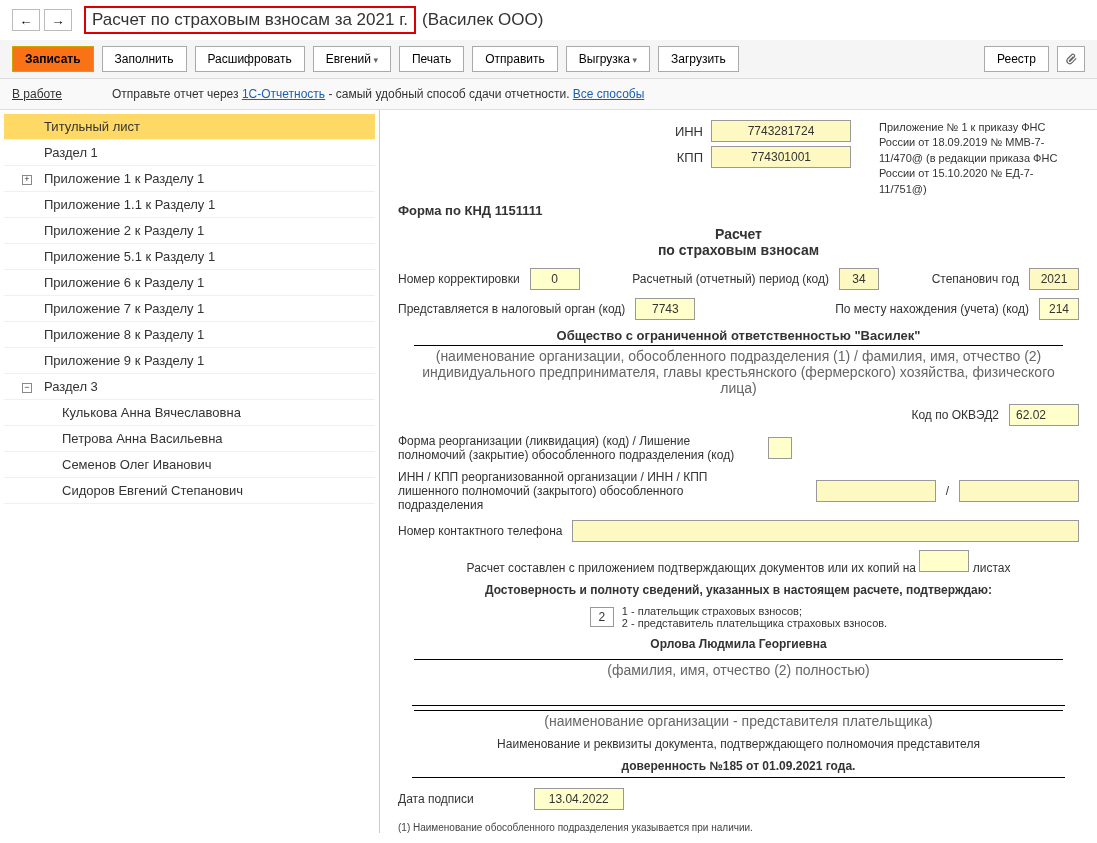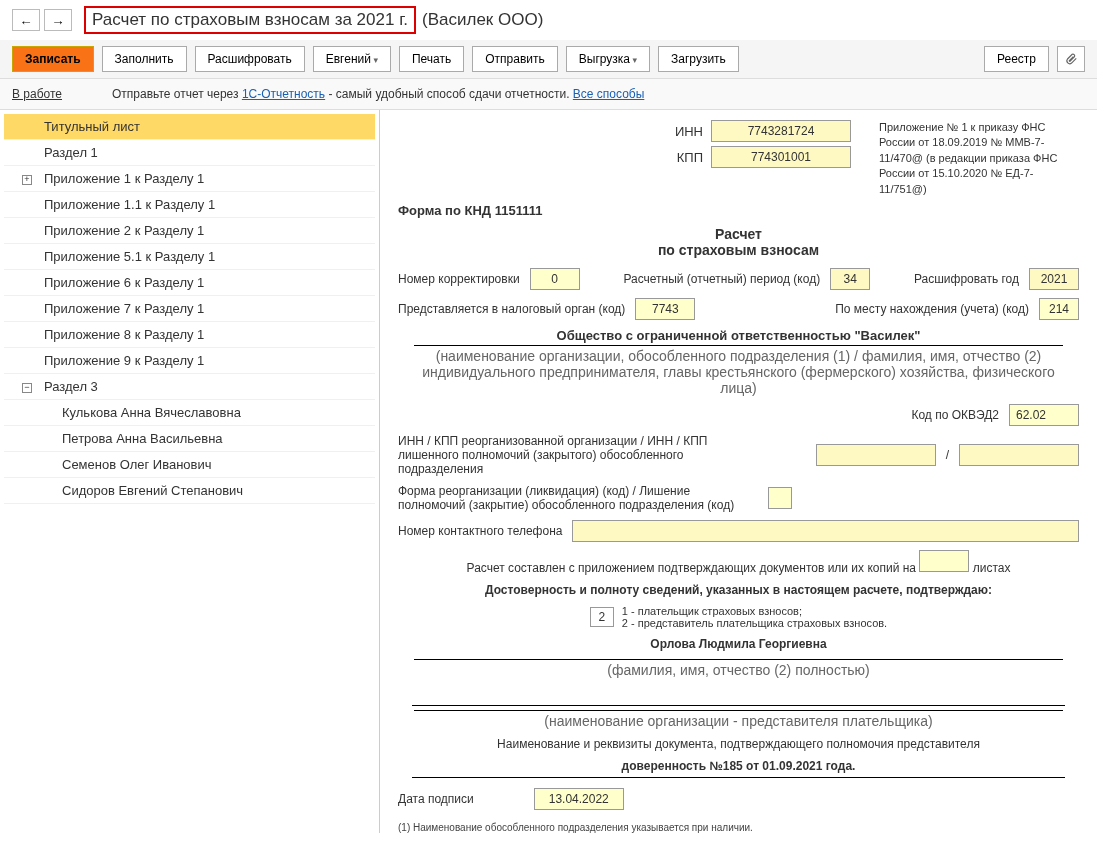--- a/index.html
+++ b/index.html
@@ -140,52 +140,52 @@
       <div>по страховым взносам</div>
     </div>
 
     <div class="form-row">
       <span>Номер корректировки</span>
       <span class="field-box field-yellow" style="min-width:50px">0</span>
       <span class="spacer"></span>
       <span>Расчетный (отчетный) период (код)</span>
       <span class="field-box" style="min-width:40px">34</span>
       <span class="spacer"></span>
-      <span>Расшифровать год</span>
+      <span>Степанович год</span>
       <span class="field-box" style="min-width:50px">2021</span>
     </div>
 
     <div class="form-row">
       <span>Представляется в налоговый орган (код)</span>
       <span class="field-box field-yellow" style="min-width:60px">7743</span>
       <span class="spacer"></span>
       <span>По месту нахождения (учета) (код)</span>
       <span class="field-box field-yellow" style="min-width:40px">214</span>
     </div>
 
     <div class="org-name bold">Общество с ограниченной ответственностью "Василек"</div>
     <div class="org-hint">(наименование организации, обособленного подразделения (1) / фамилия, имя, отчество (2) индивидуального предпринимателя, главы крестьянского (фермерского) хозяйства, физического лица)</div>
 
     <div class="form-row">
       <span class="spacer"></span>
       <span>Код по ОКВЭД2</span>
       <span class="field-box field-yellow" style="min-width:70px;justify-content:flex-start">62.02</span>
+    </div>
+
+    <div class="form-row">
+      <span style="max-width:360px">Форма реорганизации (ликвидация) (код) / Лишение полномочий (закрытие) обособленного подразделения (код)</span>
+      <span class="field-box field-yellow" style="min-width:24px"></span>
     </div>
 
     <div class="form-row">
       <span style="max-width:360px">ИНН / КПП реорганизованной организации / ИНН / КПП лишенного полномочий (закрытого) обособленного подразделения</span>
       <span class="spacer"></span>
       <span class="field-box" style="min-width:120px"></span>
       <span>/</span>
       <span class="field-box" style="min-width:120px"></span>
-    </div>
-
-    <div class="form-row">
-      <span style="max-width:360px">Форма реорганизации (ликвидация) (код) / Лишение полномочий (закрытие) обособленного подразделения (код)</span>
-      <span class="field-box field-yellow" style="min-width:24px"></span>
     </div>
 
     <div class="form-row">
       <span>Номер контактного телефона</span>
       <span class="field-box" style="flex:1"></span>
     </div>
 
     <div class="center-text">
       <span>Расчет составлен с приложением подтверждающих документов или их копий на</span>
       <span class="field-box field-yellow" style="min-width:50px"></span>

